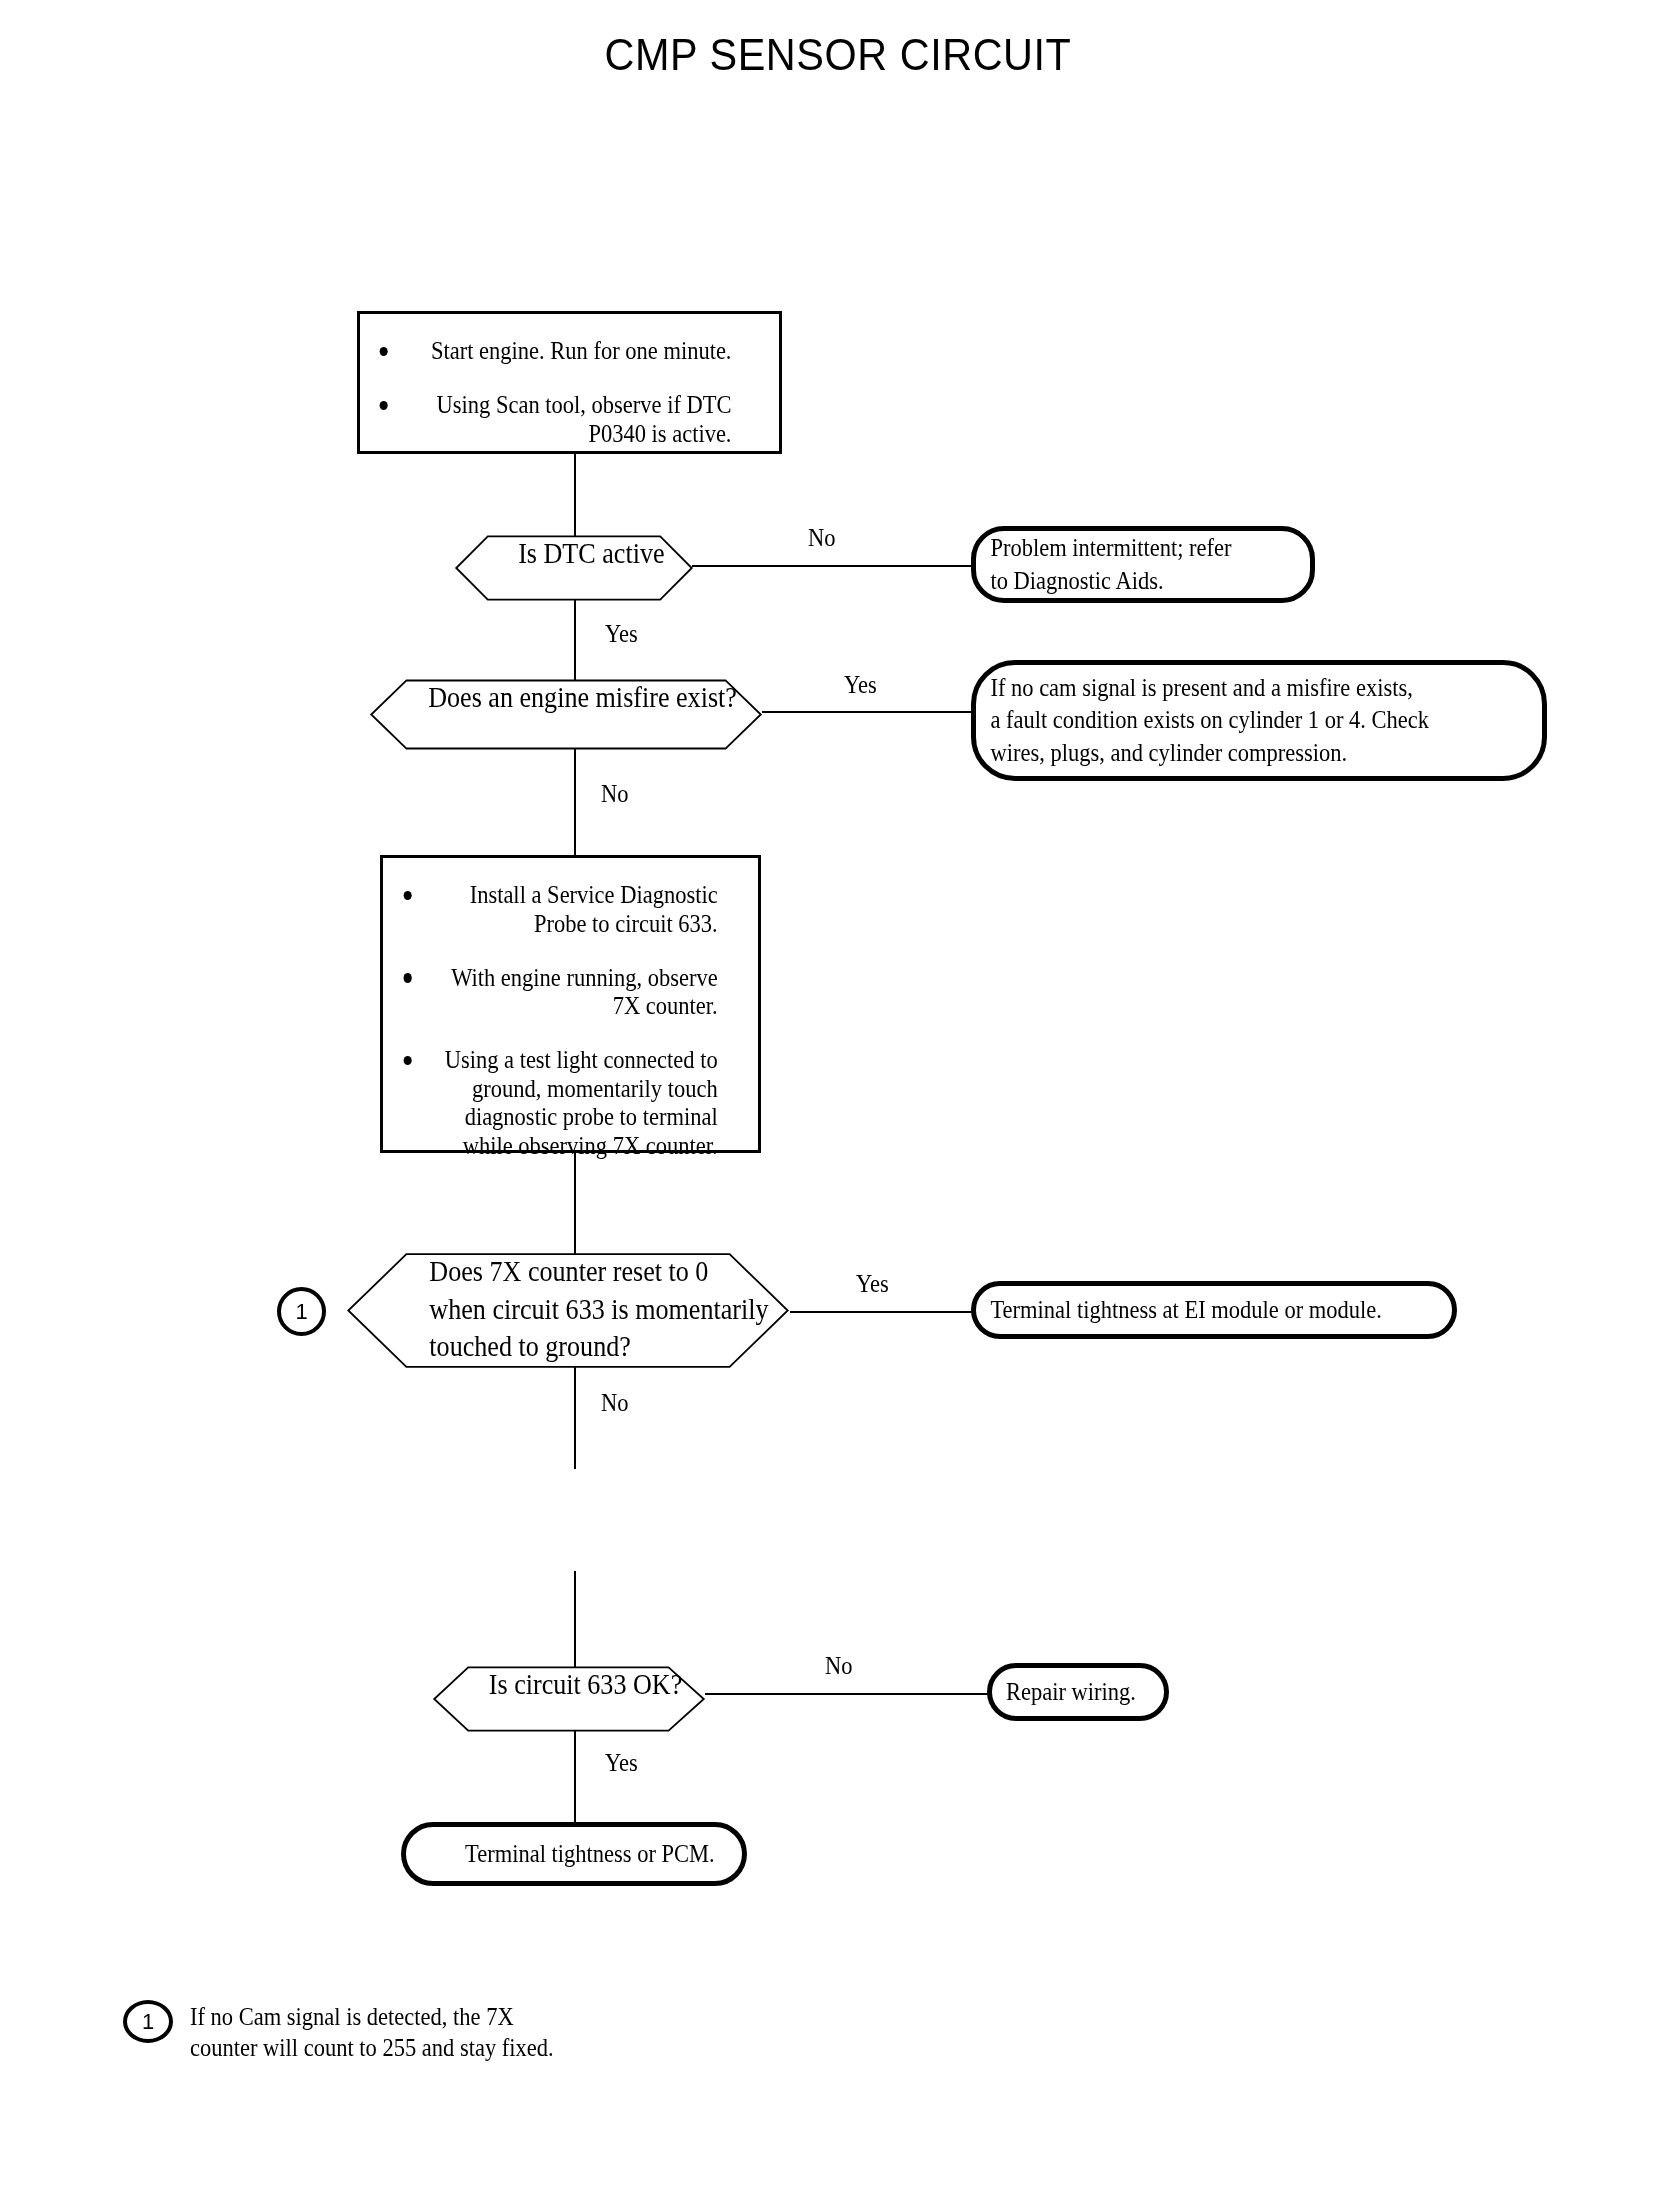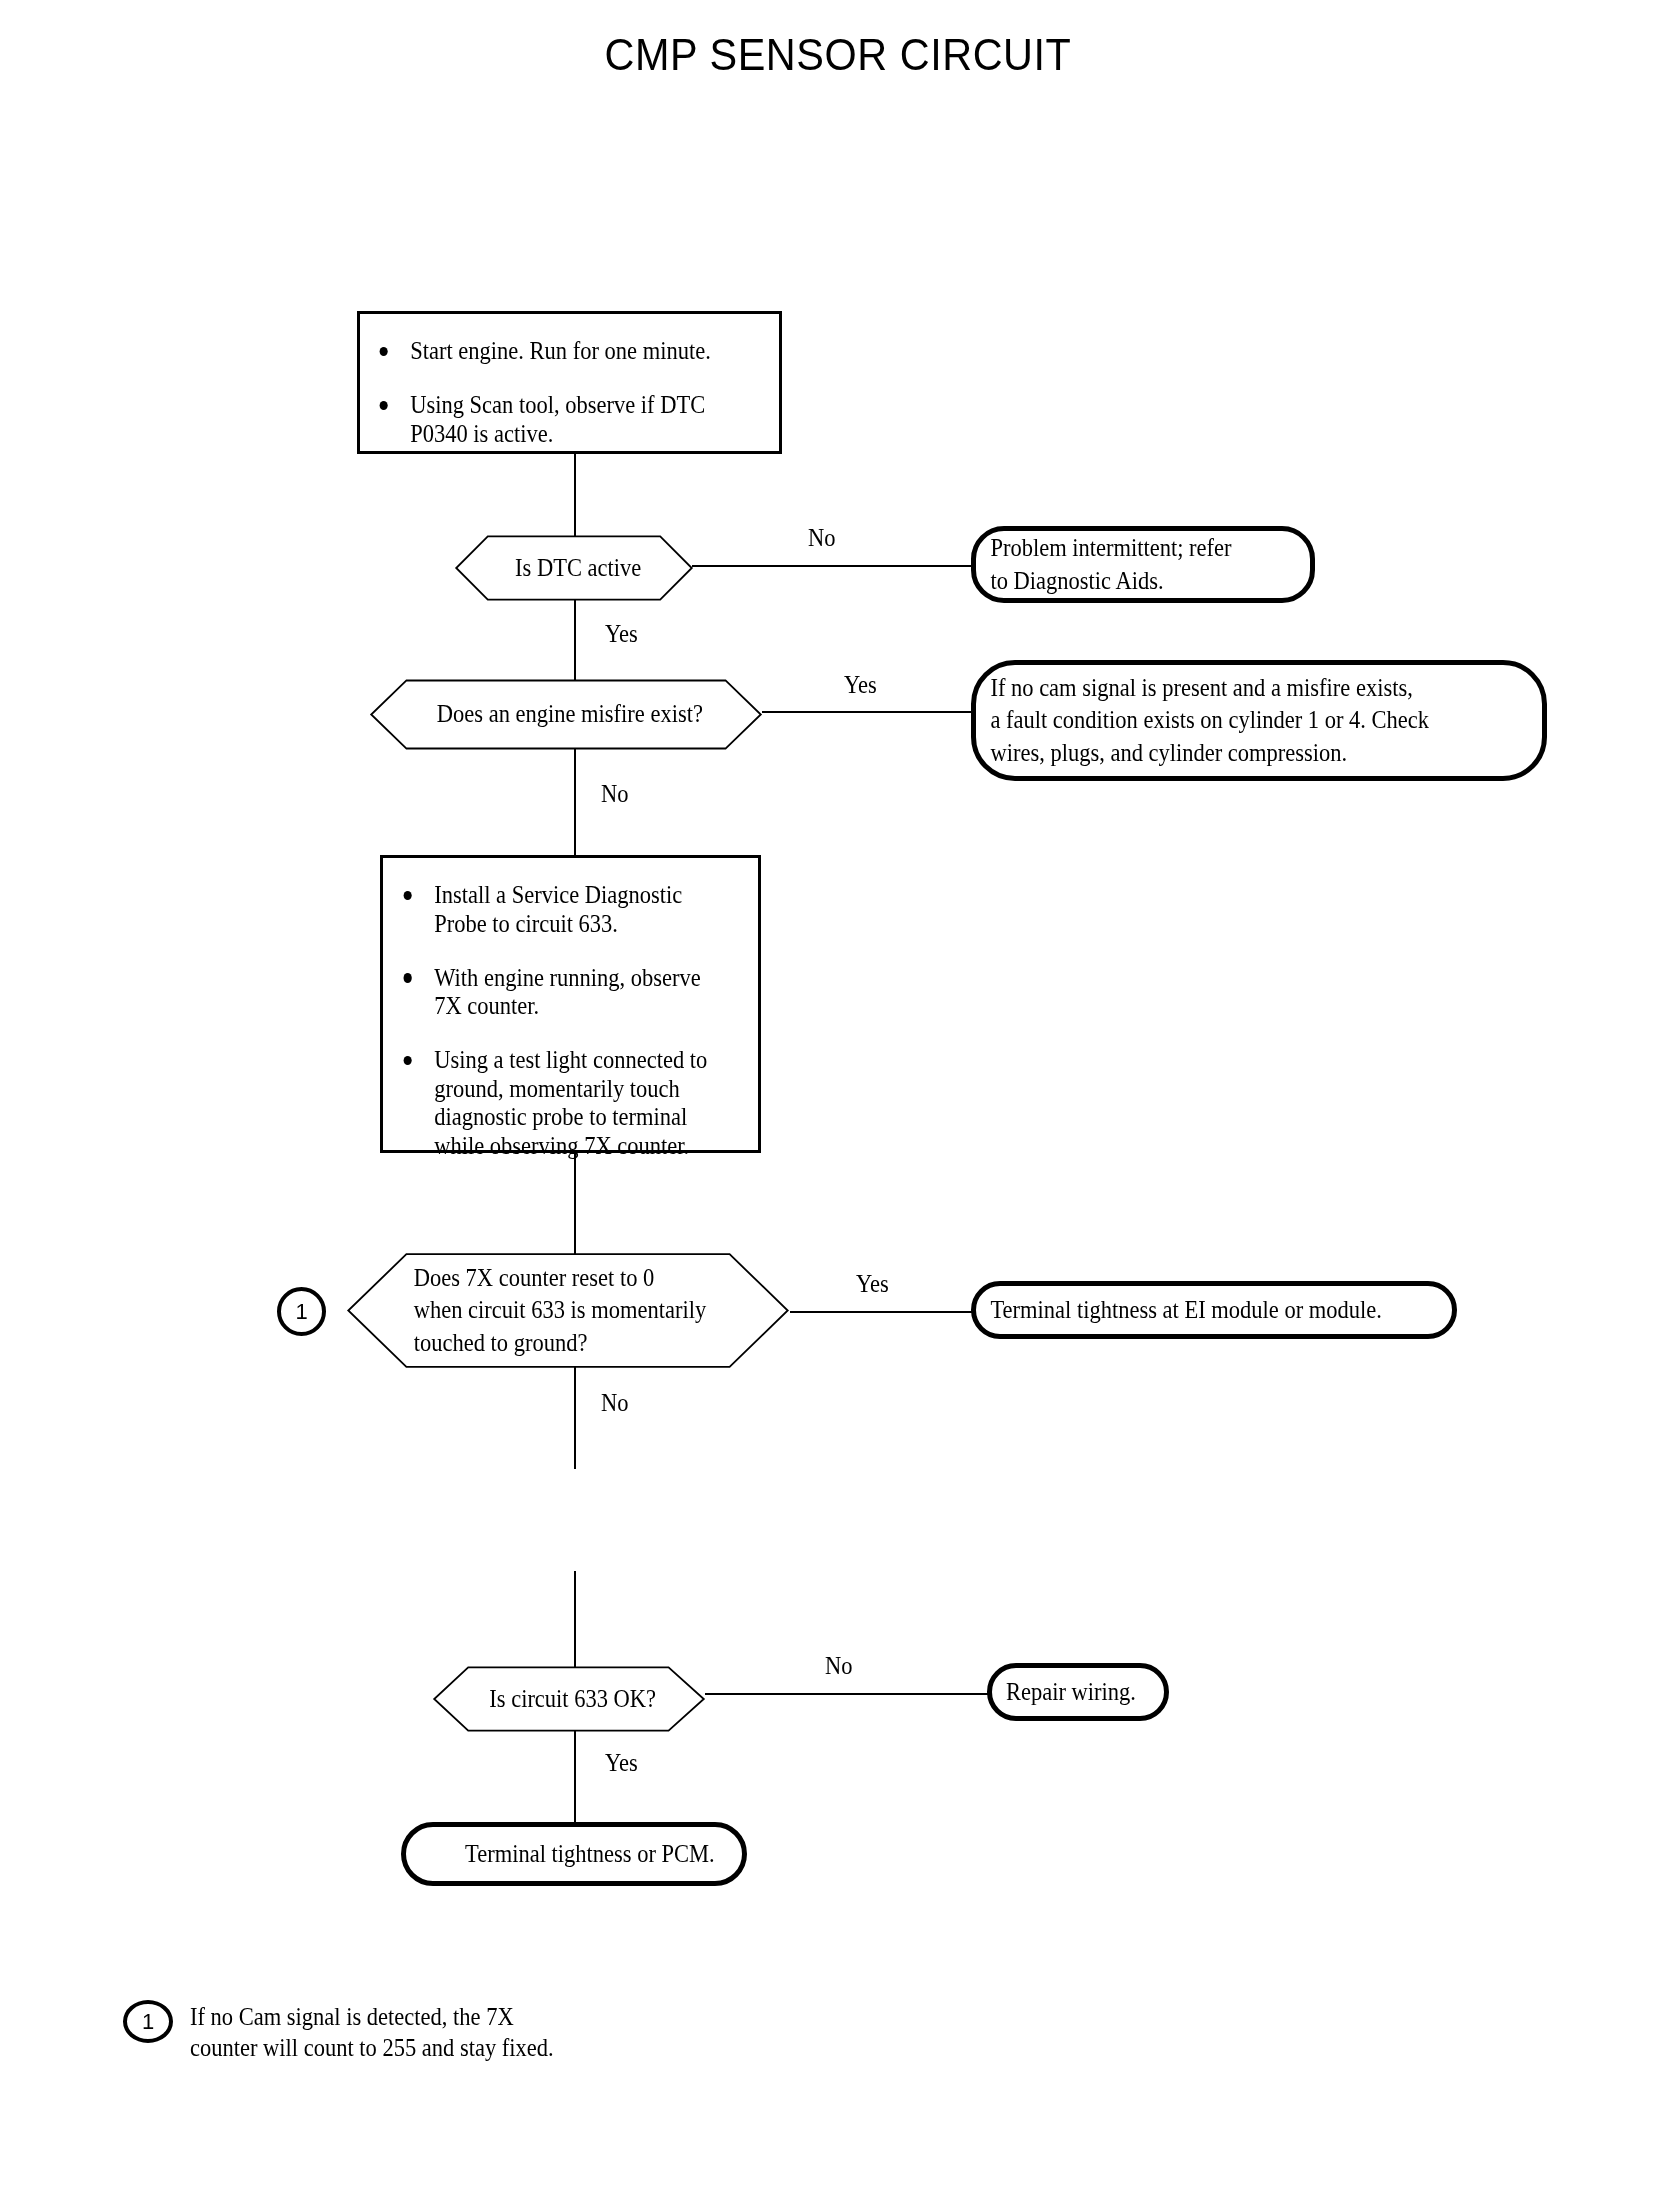--- a/index.html
+++ b/index.html
@@ -52,20 +52,21 @@
     border: 3px solid #000000;
     background: #ffffff;
   }
   .procbox.thin { border-width: 2.4px; }
 
   .bullets {
     position: absolute;
     list-style: none;
     margin: 0;
     padding: 0;
+    text-align: right;
   }
   .bullets li {
     position: relative;
     padding-left: 38px;
     margin-bottom: 25.5px;
     font-size: 25px;
     line-height: 1.14;
     transform: scaleX(0.90);
     transform-origin: left top;
     white-space: pre-line;
@@ -95,29 +96,28 @@
     position: absolute;
   }
   .hex svg {
     position: absolute;
     left: 0;
     top: 0;
     overflow: visible;
   }
   .hex .hextext {
     position: absolute;
-    left: 4px;
+    left: 17px;
     top: 0;
     width: 100%;
     height: 100%;
     display: flex;
-    align-items: center;
     justify-content: center;
     text-align: center;
-    font-size: 25px;
+    font-size: 29px;
     line-height: 1.30;
     white-space: pre-line;
   }
   .hex .hextext > span {
     transform: scaleX(0.90);
     display: inline-block;
   }
   .hex.leftalign .hextext { justify-content: flex-start; text-align: left; }
   .hex.leftalign .hextext > span { padding-left: 50px; }
 

